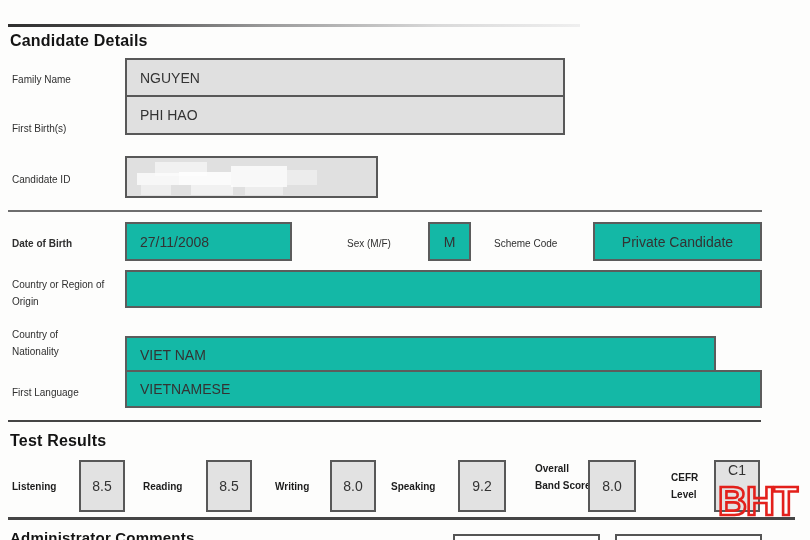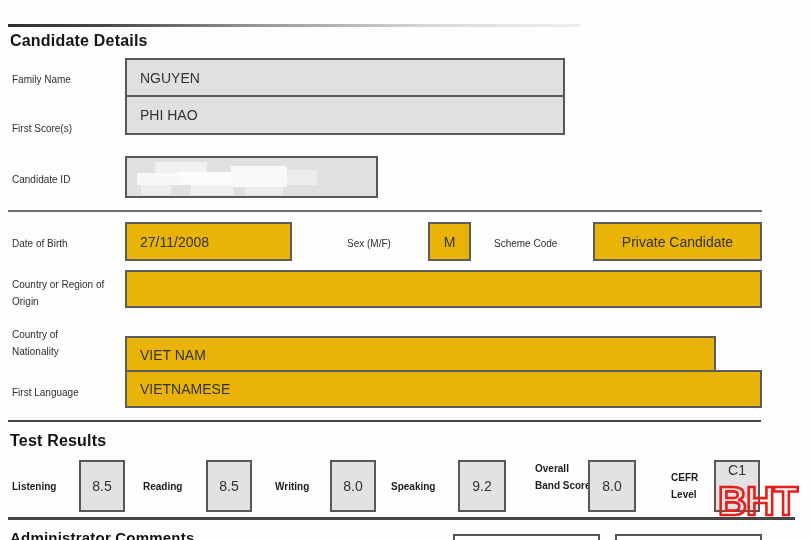--- a/index.html
+++ b/index.html
@@ -6,21 +6,21 @@
   #screen{
     position:relative;width:810px;height:540px;overflow:hidden;
     background:#fdfdfc;
     font-family:"Liberation Sans","DejaVu Sans",sans-serif;
     color:#2e2e2e;
   }
   .lbl{position:absolute;font-size:10px;color:#2f2f2f;line-height:17px;}
   .lbl.b{font-weight:bold;color:#1c1c1c;}
   .heading{position:absolute;font-size:16px;font-weight:bold;color:#141414;letter-spacing:.2px;}
   .box{position:absolute;box-sizing:border-box;display:flex;align-items:center;
-       border:2px solid #5c5c5c;background:#eab308;font-size:14px;color:#333;}
+       border:2px solid #5c5c5c;background:#14b8a6;font-size:14px;color:#333;}
   .box.gray{background:#e0e0e0;border-color:#585858;}
   .box.left{padding-left:13px;}
   .box.center{justify-content:center;padding:0;}
   .score-box{position:absolute;box-sizing:border-box;border:2px solid #585858;background:#e2e2e2;
        display:flex;align-items:center;justify-content:center;font-size:14px;color:#333;}
   .divider{position:absolute;height:2px;background:#6e6e6e;}
   .divider.dark{background:#454545;}
   .topline{position:absolute;left:8px;top:24px;width:572px;height:3px;
        background:linear-gradient(to right,#2e2e2e 0%,#4a4a4a 18%,#9a9a9a 45%,#d9d9d9 75%,#efefef 100%);
        filter:blur(.4px);}
@@ -35,21 +35,21 @@
 
   <div class="topline"></div>
 
   <div class="heading" style="left:10px;top:32px;">Candidate Details</div>
 
   <div class="lbl" style="left:12px;top:71px;">Family Name</div>
   <div class="box gray left" style="left:125px;top:58px;width:440px;height:40px;">
     <span>NGUYEN</span>
   </div>
 
-  <div class="lbl" style="left:12px;top:120px;">First Score(s)</div>
+  <div class="lbl" style="left:12px;top:120px;">First Birth(s)</div>
   <div class="box gray left" style="left:125px;top:95px;width:440px;height:40px;">
     <span>PHI HAO</span>
   </div>
 
   <div class="lbl" style="left:12px;top:171px;">Candidate ID</div>
   <div class="box gray" style="left:125px;top:156px;width:253px;height:42px;">
 
     <div style="position:absolute;inset:0;">
       <div class="pix" style="left:28px;top:4px;width:52px;height:14px;background:rgba(252,252,252,.6);"></div>
       <div class="pix" style="left:10px;top:15px;width:42px;height:12px;background:rgba(253,253,253,.8);"></div>
@@ -57,21 +57,21 @@
       <div class="pix" style="left:14px;top:27px;width:30px;height:10px;background:rgba(250,250,250,.55);"></div>
       <div class="pix" style="left:64px;top:27px;width:42px;height:10px;background:rgba(252,252,252,.6);"></div>
       <div class="pix" style="left:104px;top:8px;width:56px;height:21px;background:rgba(254,254,254,.8);"></div>
       <div class="pix" style="left:118px;top:27px;width:38px;height:10px;background:rgba(250,250,250,.5);"></div>
       <div class="pix" style="left:160px;top:12px;width:30px;height:15px;background:rgba(250,250,250,.45);"></div>
     </div>
   </div>
 
   <div class="divider" style="left:8px;top:210px;width:754px;"></div>
 
-  <div class="lbl" style="left:12px;top:235px;">Date of Birth</div>
+  <div class="lbl" style="left:12px;top:235px;font-weight:bold;">Date of Birth</div>
   <div class="box left" style="left:125px;top:222px;width:167px;height:39px;">
     <span>27/11/2008</span>
   </div>
 
   <div class="lbl" style="left:347px;top:235px;">Sex (M/F)</div>
   <div class="box center" style="left:428px;top:222px;width:43px;height:39px;">
     <span>M</span>
   </div>
 
   <div class="lbl" style="left:494px;top:235px;">Scheme Code</div>

